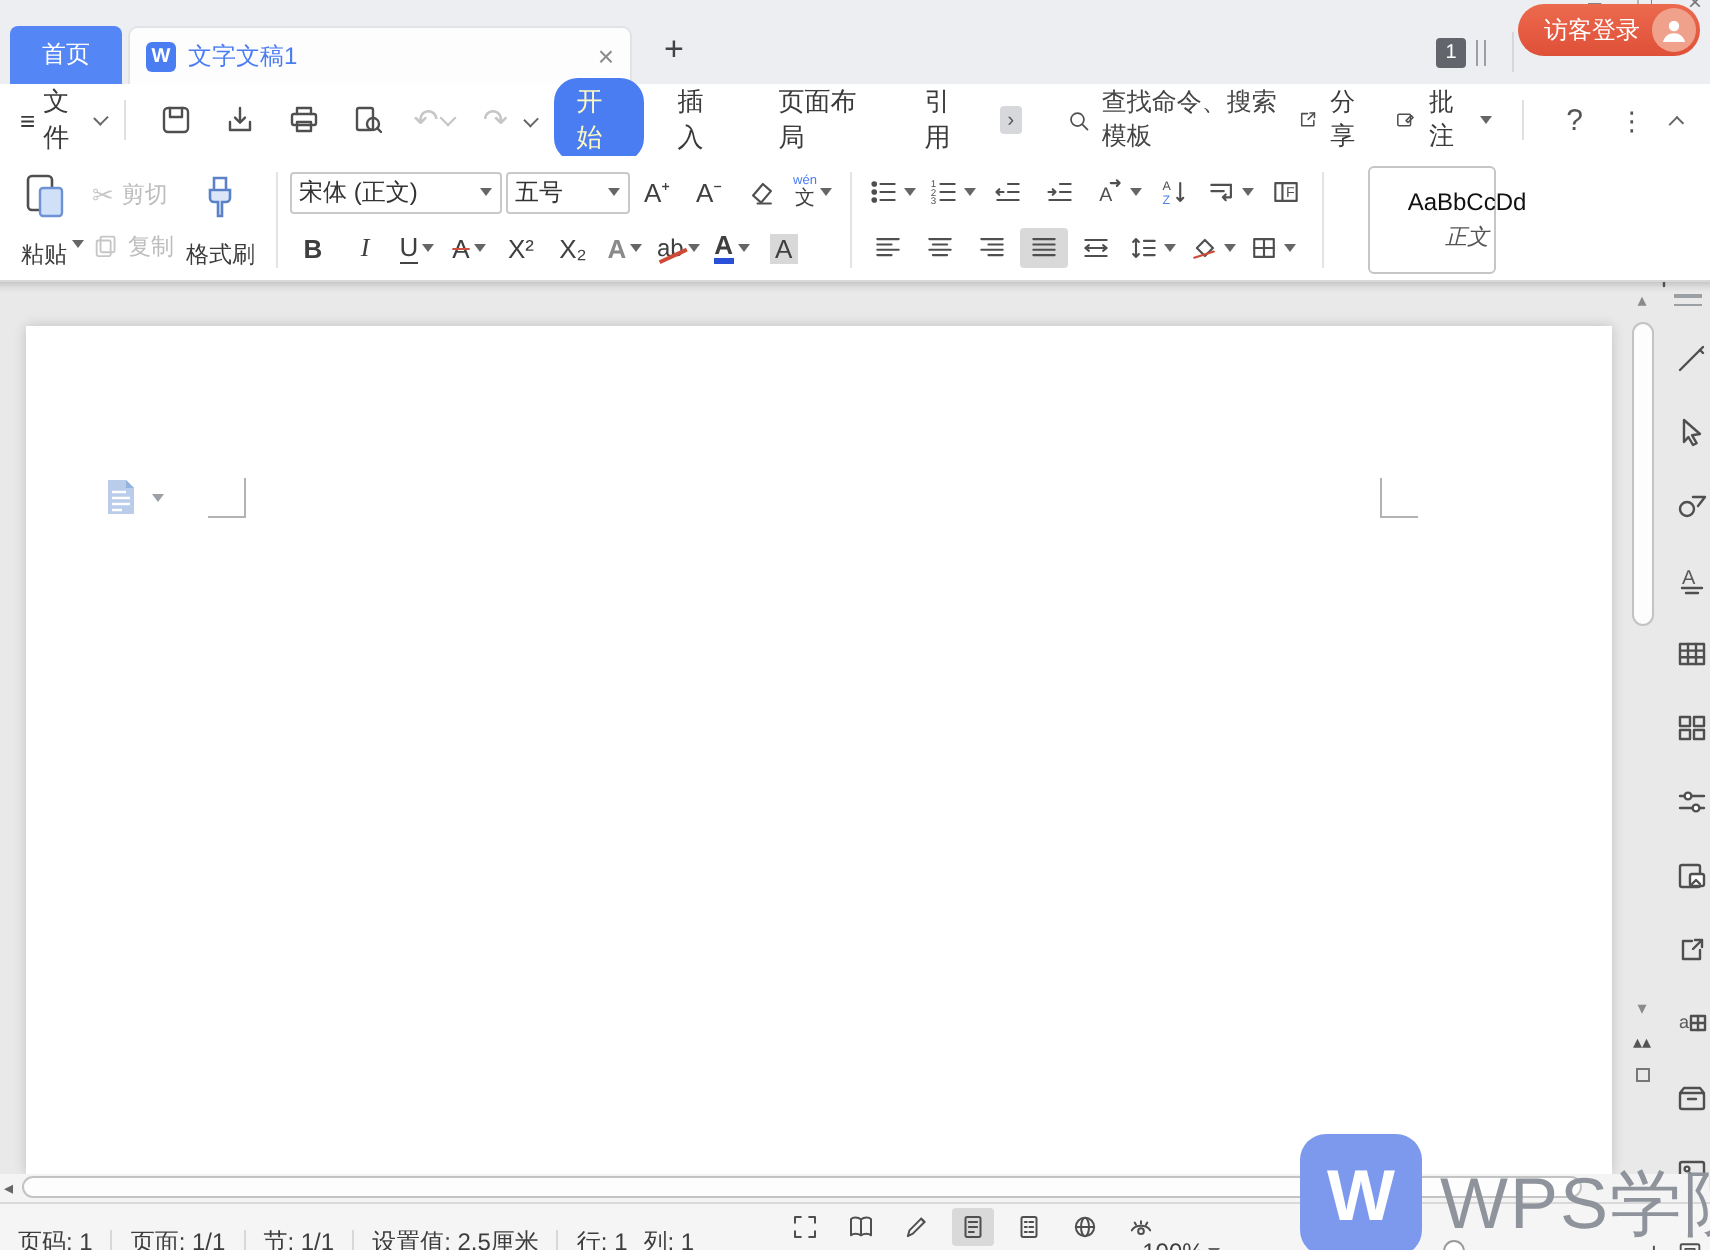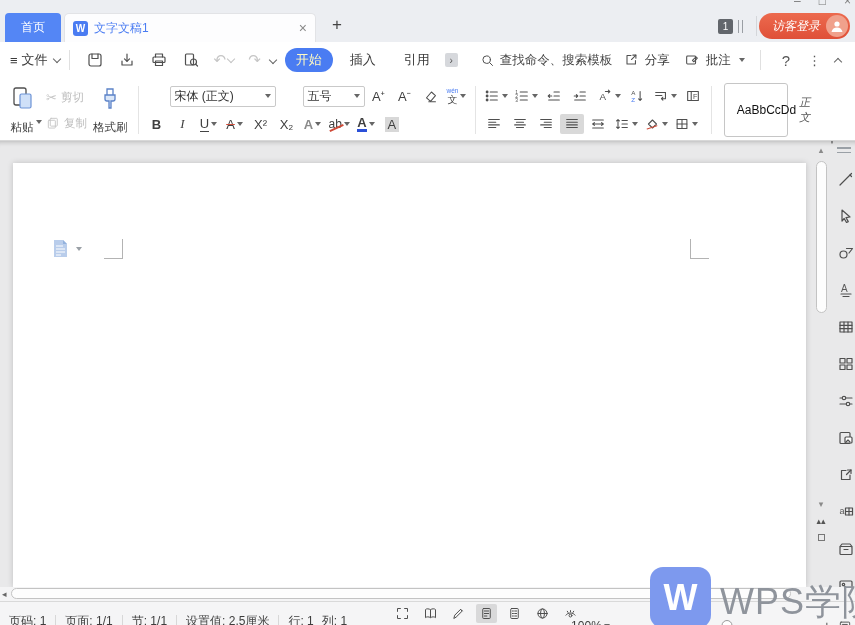--- a/index.html
+++ b/index.html
@@ -17,23 +17,23 @@
     font-size:10px; font-weight:bold; display:flex; align-items:center; justify-content:center; margin-right:6px; }
   .doc-tab .tab-title { color:#4a7cf2; font-size:12px; flex:1; }
   .doc-tab .tab-close { color:#8a8a8a; font-size:14px; cursor:default; }
   .newtab-btn { position:absolute; left:332px; top:18px; color:#444; font-size:17px; line-height:14px; }
   .win-controls { position:absolute; right:4px; top:-6px; display:flex; gap:18px; color:#777; font-size:12px; }
   .badge-1 { position:absolute; right:122px; top:19px; width:15px; height:15px; background:#62666c; color:#fff;
     font-size:10px; border-radius:2px; display:flex; align-items:center; justify-content:center; }
   .dbl-bars { position:absolute; right:112px; top:20px; width:5px; height:13px;
     border-left:1.5px solid #9a9ea4; border-right:1.5px solid #9a9ea4; }
   .tb-div { position:absolute; right:98px; top:16px; width:1px; height:20px; background:#d4d6da; }
-  .login-pill { position:absolute; right:5px; top:13px; height:26px; border-radius:13px;
+  .login-pill { position:absolute; right:5px; top:2px; height:26px; border-radius:13px;
     background:linear-gradient(#ec6a4e,#df5038); color:#fff; font-size:12px;
-    display:flex; align-items:center; padding:0 2px 0 13px; gap:6px;font-style:italic; }
+    display:flex; align-items:center; padding:0 2px 0 13px; gap:6px; }
   .avatar { width:22px; height:22px; border-radius:50%; background:#f0a18c; display:flex; align-items:center; justify-content:center; }
 
   
   .menubar { position:absolute; left:0; top:42px; width:855px; height:36px; background:#fff;
     display:flex; align-items:center; padding:0 10px; font-size:13px; color:#3a3a3a; }
   .mb { display:flex; align-items:center; gap:4px; }
   .chev { width:6px; height:6px; border-right:1.3px solid #666; border-bottom:1.3px solid #666;
     display:inline-block; transform:rotate(45deg); margin:-3px 0 0 2px; }
   .chev.up { transform:rotate(-135deg); margin-top:4px; }
   .chev.dis { border-color:#c4c4c4; }
@@ -57,41 +57,41 @@
     border-bottom:1px solid #d8d8d8; display:flex; align-items:stretch; padding:4px 0 2px 6px; }
   .tb-label { font-size:11.5px; color:#3c3c3c; }
   .tb-label.dis { color:#bdbdbd; }
   .big-btn { display:flex; flex-direction:column; align-items:center; justify-content:space-between; padding:3px 4px; }
   .cutcopy { display:flex; flex-direction:column; justify-content:space-around; padding:2px 2px; }
   .cutcopy .row { display:flex; align-items:center; gap:4px; }
   .tdiv { width:1px; background:#e4e4e4; margin:4px 6px; }
   .fontgrp, .pargrp { display:flex; flex-direction:column; justify-content:space-around; }
   .frow { display:flex; align-items:center; gap:2px; }
   .combo { border:1px solid #c9c9c9; border-radius:2px; height:21px; display:flex; align-items:center;
-    font-size:12px; color:#333; padding:0 4px; justify-content:space-between; background:#fff;margin-left:25px; }
+    font-size:12px; color:#333; padding:0 4px; justify-content:space-between; background:#fff; }
   .tri { width:0; height:0; border-left:3.5px solid transparent; border-right:3.5px solid transparent;
     border-top:4px solid #666; display:inline-block; margin-left:2px; }
   .sbtn { min-width:24px; height:20px; display:flex; align-items:center; justify-content:center;
     font-size:13px; color:#3f3f3f; border-radius:2px; padding:0 2px; }
   .sbtn.active { background:#d9d9d9; }
   .b-bold { font-weight:bold; }
   .b-italic { font-style:italic; font-family:"Liberation Serif", serif; }
   .b-und { border-bottom:1.6px solid #444; line-height:14px; }
   .b-strike { text-decoration:line-through; text-decoration-color:#d0503e; }
   .b-effect { color:#8a8a8a; font-weight:bold; }
   .b-hl { position:relative; font-size:12px; }
   .b-hl::after { content:""; position:absolute; left:0; bottom:3px; width:15px; height:1.5px;
     background:#cf4a38; transform:rotate(-25deg); }
   .b-color { border-bottom:3px solid #2b50d8; line-height:13px; font-weight:bold; }
   .b-shade { background:#d8d8d8; padding:0 3px; }
   .pinyin { display:flex; flex-direction:column; align-items:center; line-height:1; color:#3f3f3f; }
   .pinyin i { font-style:normal; font-size:6.5px; color:#4a7cf2; }
   .pinyin b { font-weight:normal; font-size:10px; }
-  .style-card { width:64px; border:1px solid #c6c6c6; border-radius:3px; margin:1px 3px 1px 6px;
-    display:flex; align-items:center; justify-content:center; gap:3px; background:#fff;padding-left:36px; }
+  .style-card { width:64px; border:1px solid #c6c6c6; border-radius:3px; margin:1px 3px 1px 16px;
+    display:flex; flex-direction:column; align-items:center; justify-content:center; gap:3px; background:#fff;padding-left:36px; }
   .style-card .prev { font-size:12px; color:#111; }
   .style-card .prev.h1 { font-size:21px; font-weight:bold; }
   .style-card .sname { font-size:11px; color:#555;font-style:italic; }
   .style-card.cut { width:70px; border:none; }
 
   
   .docarea { position:absolute; left:0; top:141px; width:855px; height:446px; background:#e9e9ea;
     box-shadow:inset 0 6px 5px -5px rgba(0,0,0,.22); }
   .page { position:absolute; left:13px; top:22px; width:793px; height:424px; background:#fff;
     box-shadow:0 0 6px rgba(0,0,0,.18); }
@@ -208,20 +208,21 @@
     <div class="qbtn">
       <span class="glyph-dis">↶</span>
       <span class="chev dis"></span>
     </div>
     <div class="qbtn">
       <span class="glyph-dis">↷</span>
     </div>
     <span class="chev" style="margin:0 6px 0 2px"></span>
     <div class="ribbon-tab active">开始</div>
     <div class="ribbon-tab">插入</div>
+    <div class="ribbon-tab">页面布局</div>
     <div class="ribbon-tab">引用</div>
     <div class="more-tabs">›</div>
     <div class="search-box">
       <svg class="ic" width="15" height="15" viewBox="0 0 18 18">
           <circle cx="8" cy="8" r="4.5"></circle>
           <path d="M11.5 11.5 15 15"></path>
         </svg>
       <span>查找命令、搜索模板</span>
     </div>
     <div class="mb-right">

